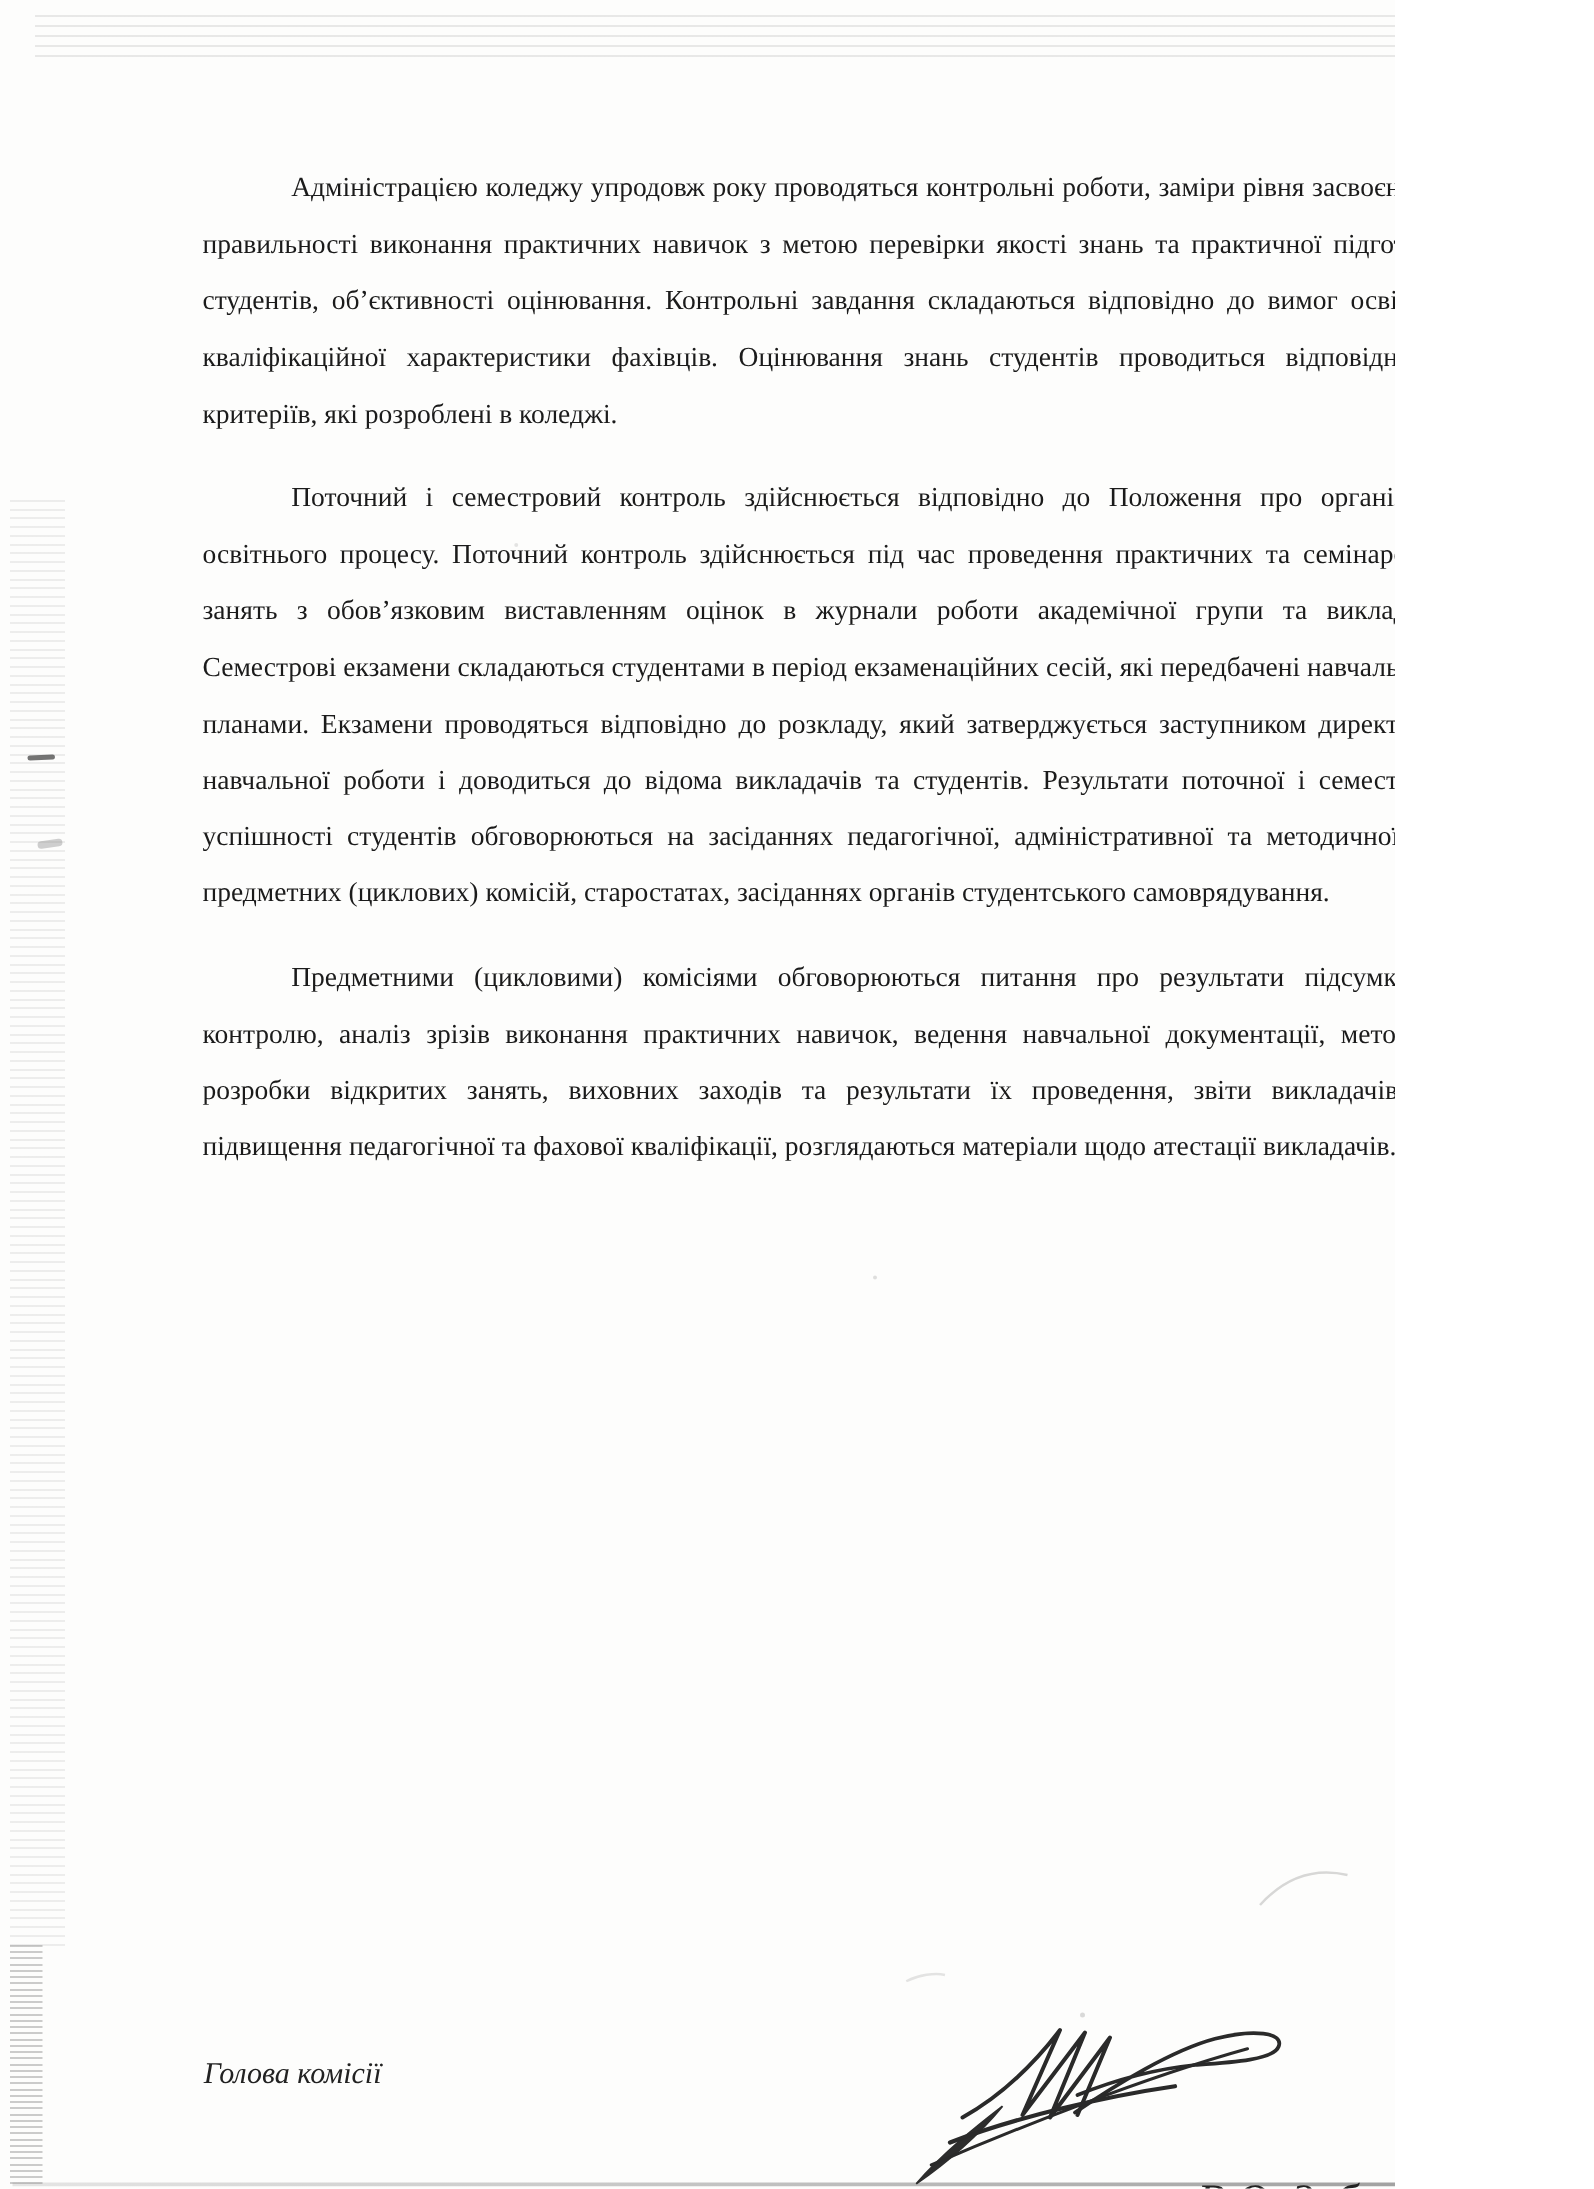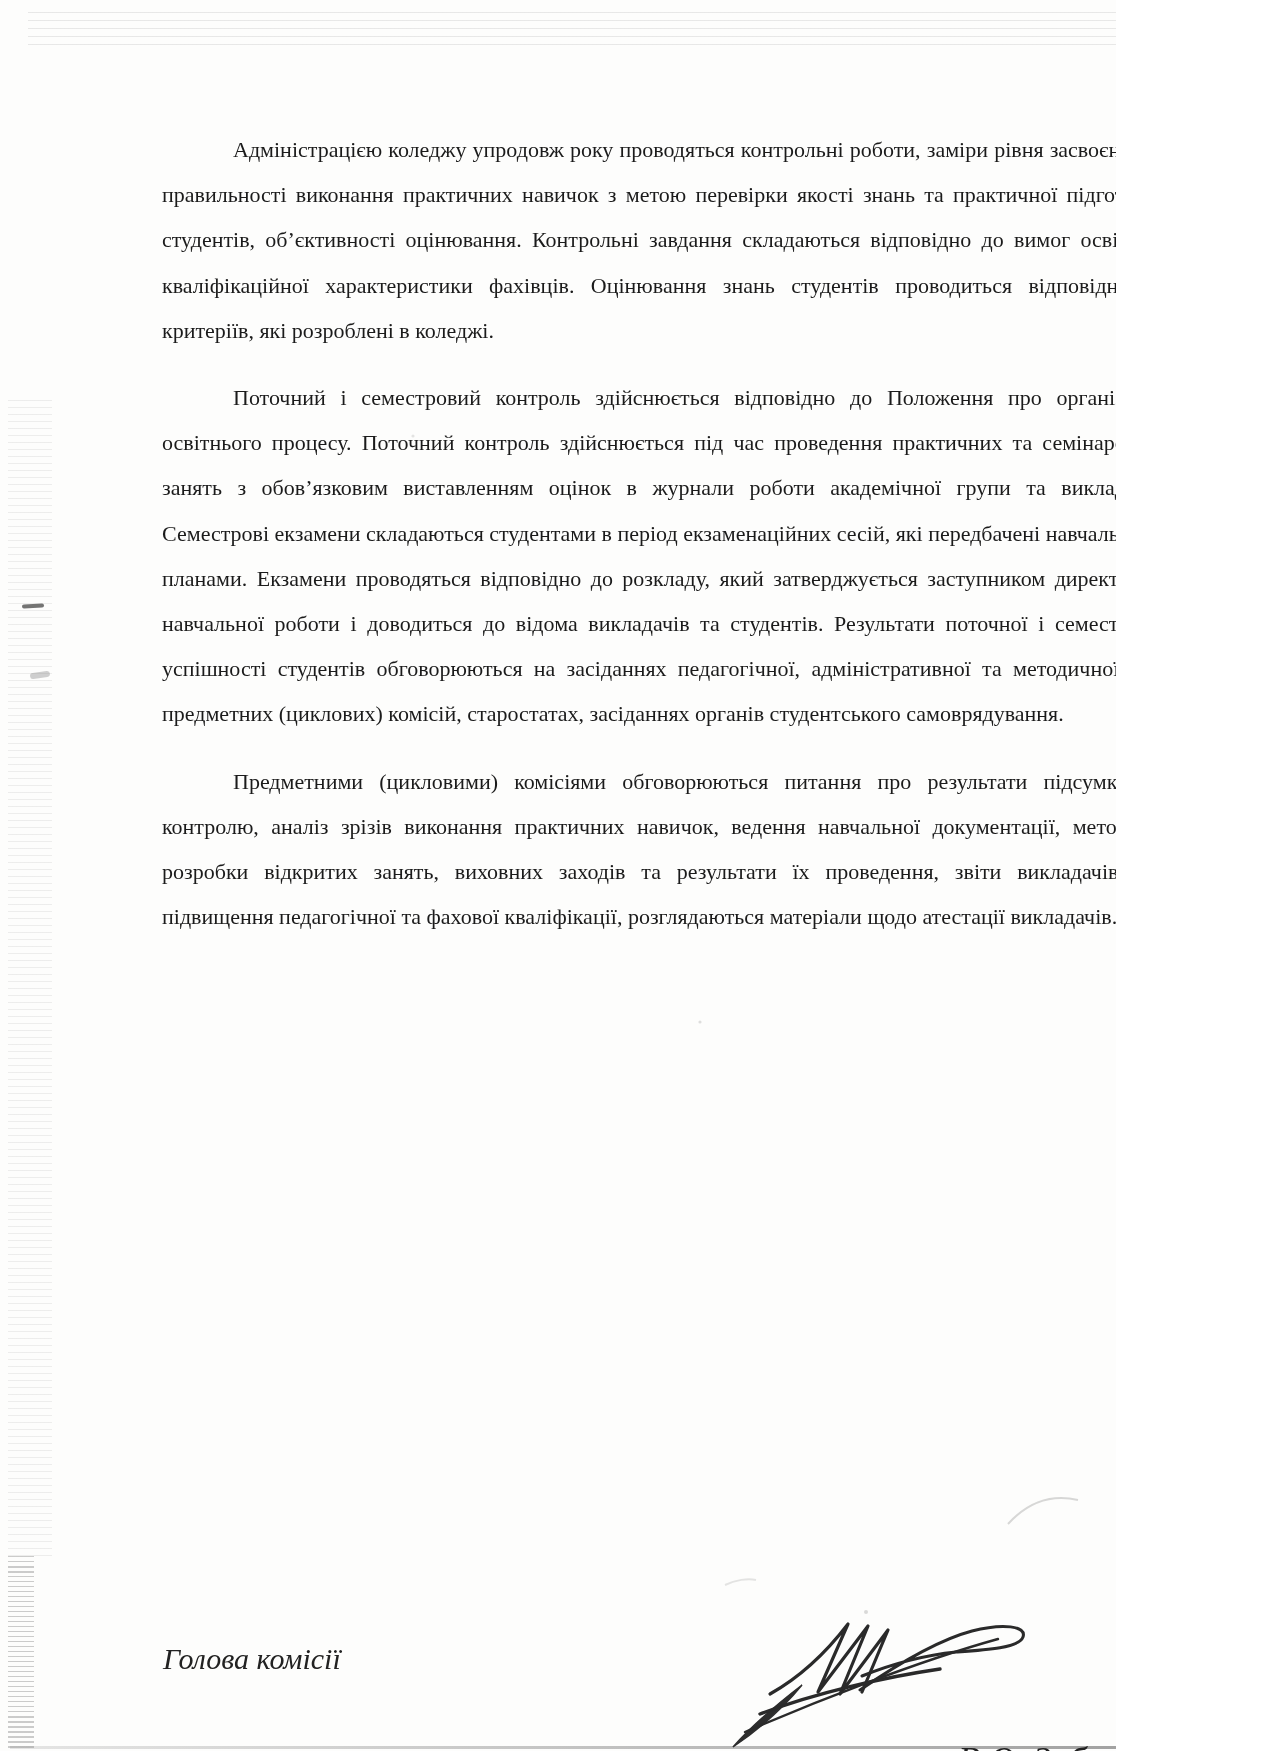--- a/index.html
+++ b/index.html
@@ -57,21 +57,21 @@
   }
   .content{
     position:absolute;left:162px;top:127px;width:1006px;
     font-size:22px;line-height:45.2px;color:#1b1b1b;
     text-align:justify;
   }
   .content p{margin:0;text-indent:71px;}
   .content p + p{margin-top:22px;}
   .footer-role{
     position:absolute;left:163px;top:1641px;
-    font-style:italic;font-size:30px;line-height:36px;color:#222;white-space:nowrap;
+    font-style:italic;font-size:24px;line-height:36px;color:#222;white-space:nowrap;
   }
   .footer-name{
     position:absolute;left:958px;top:1742px;
     font-style:italic;font-size:36px;line-height:36px;color:#222;white-space:nowrap;
   }
   .signature{position:absolute;left:700px;top:1592px;width:340px;height:159px;}
   .overlay-svg{position:absolute;left:0;top:0;width:1275px;height:1751px;pointer-events:none;}
 </style>
 </head>
 <body>

